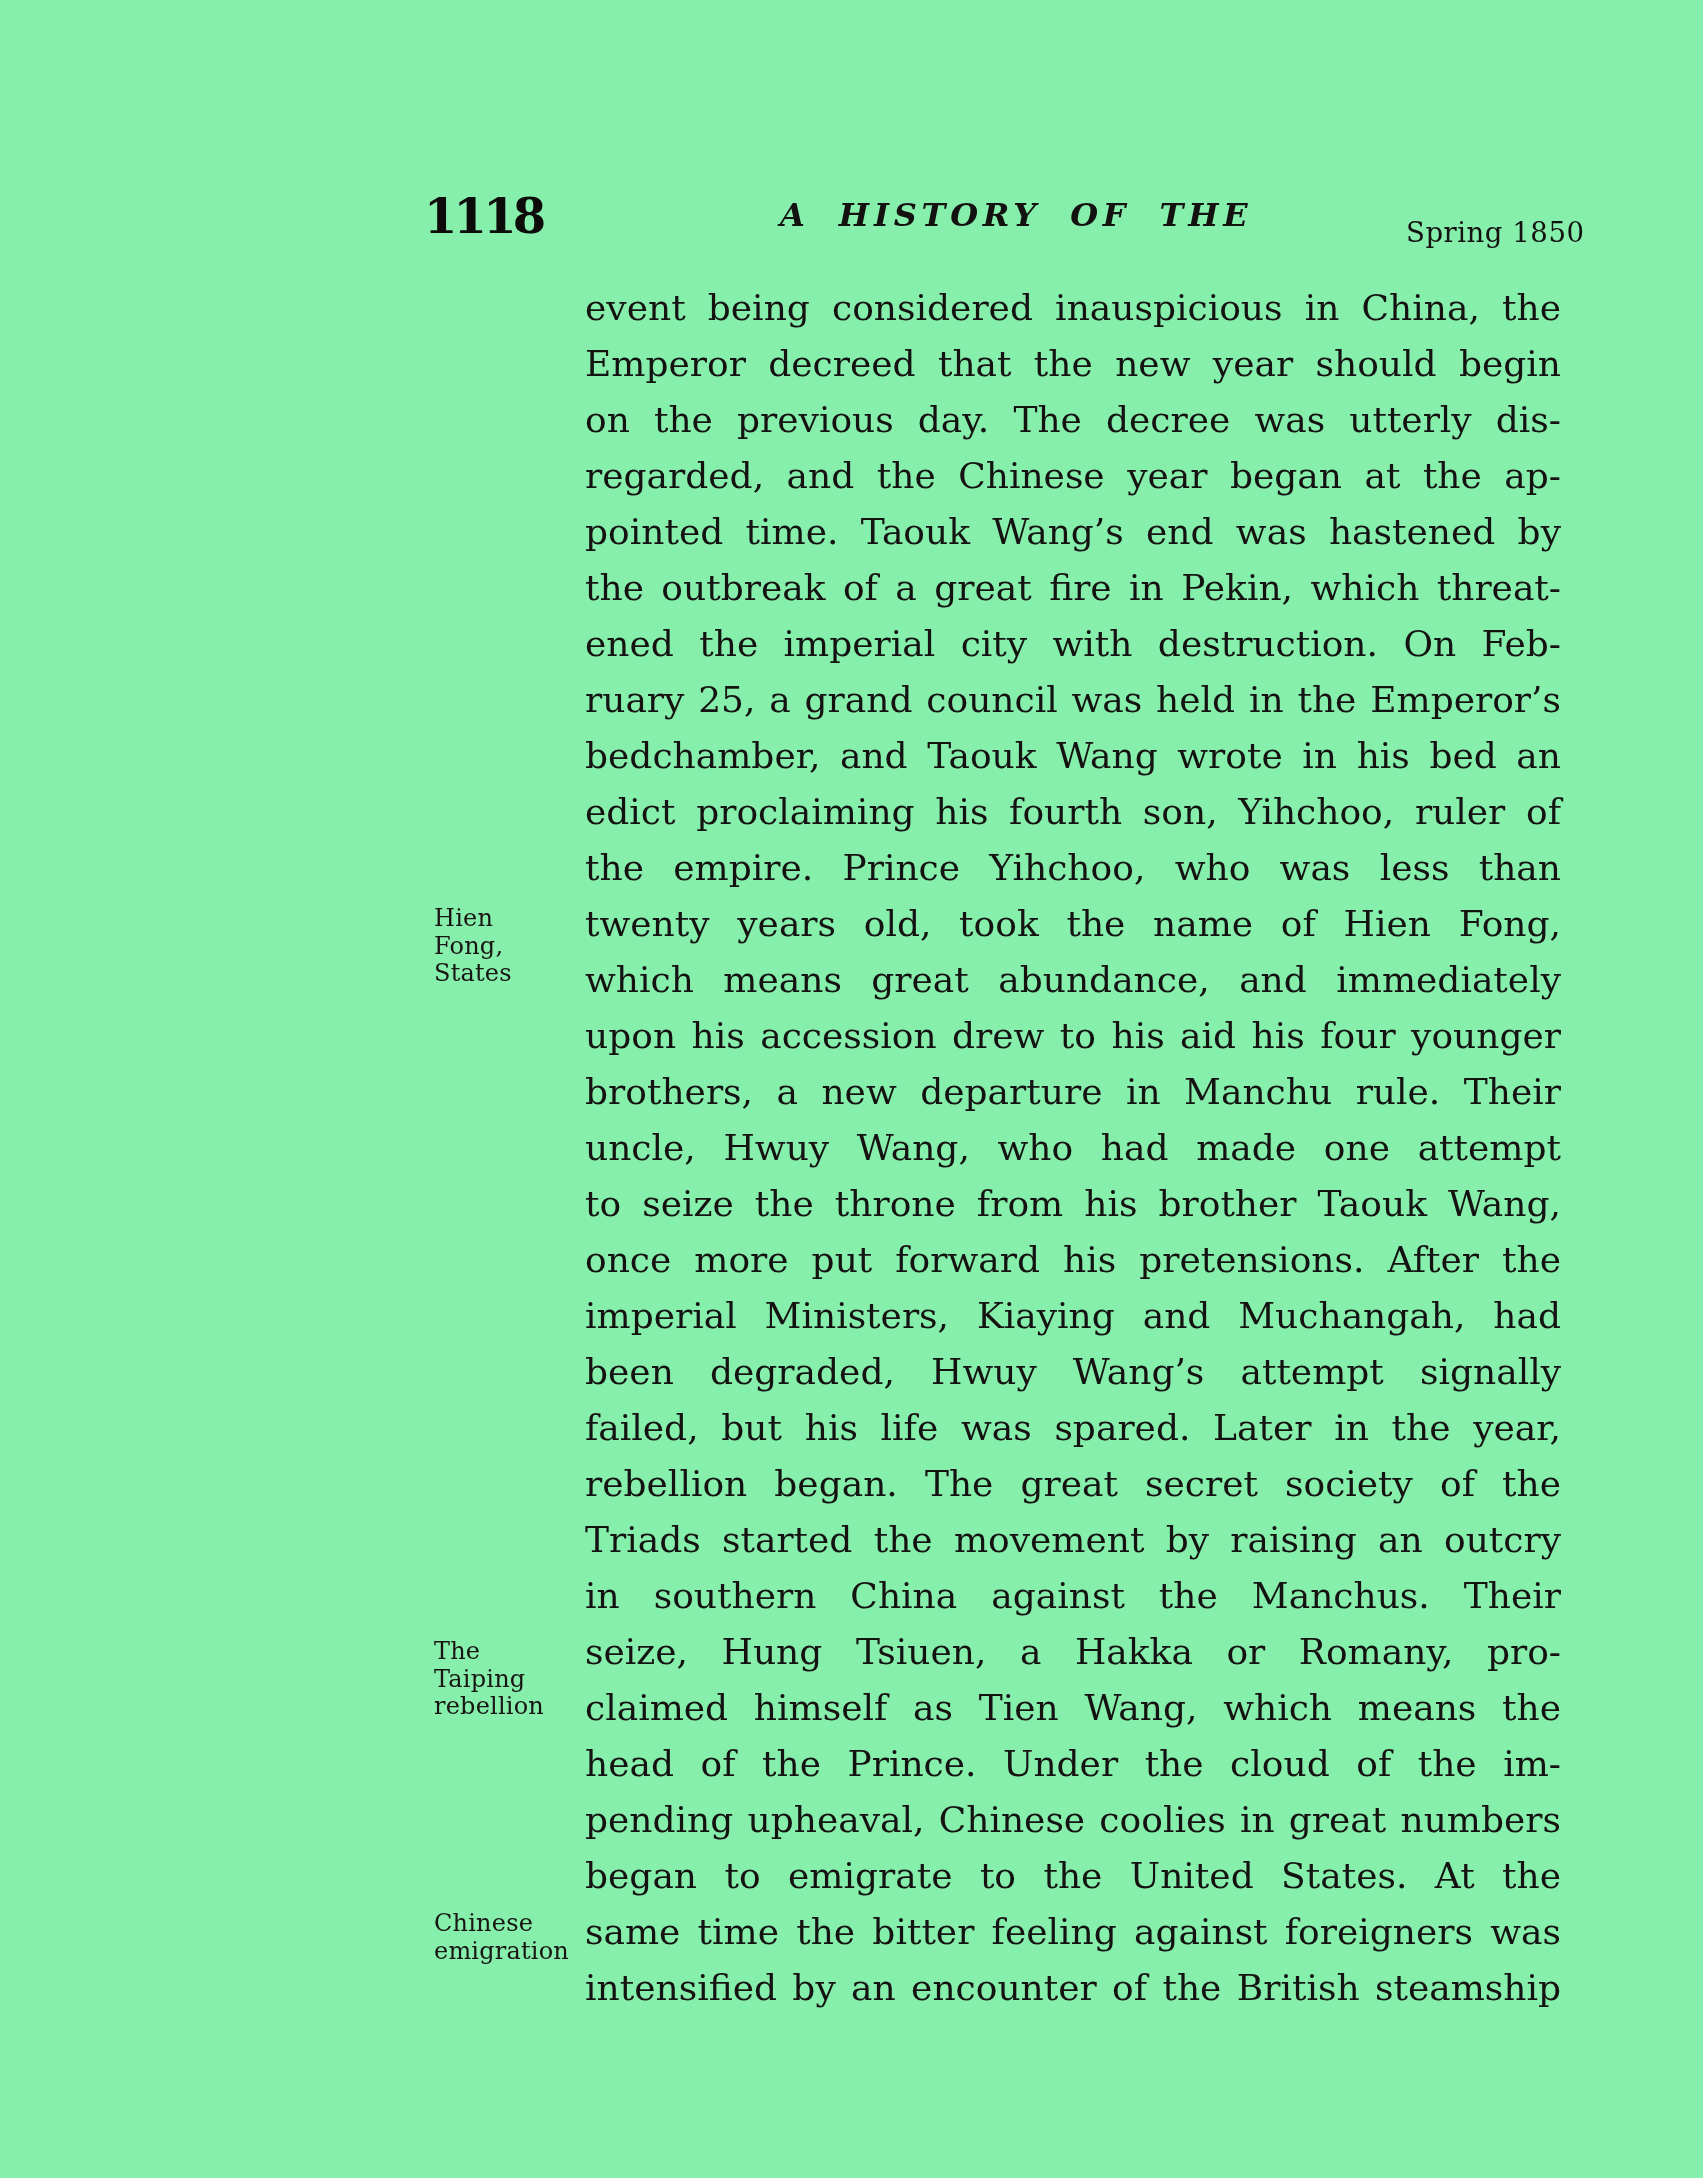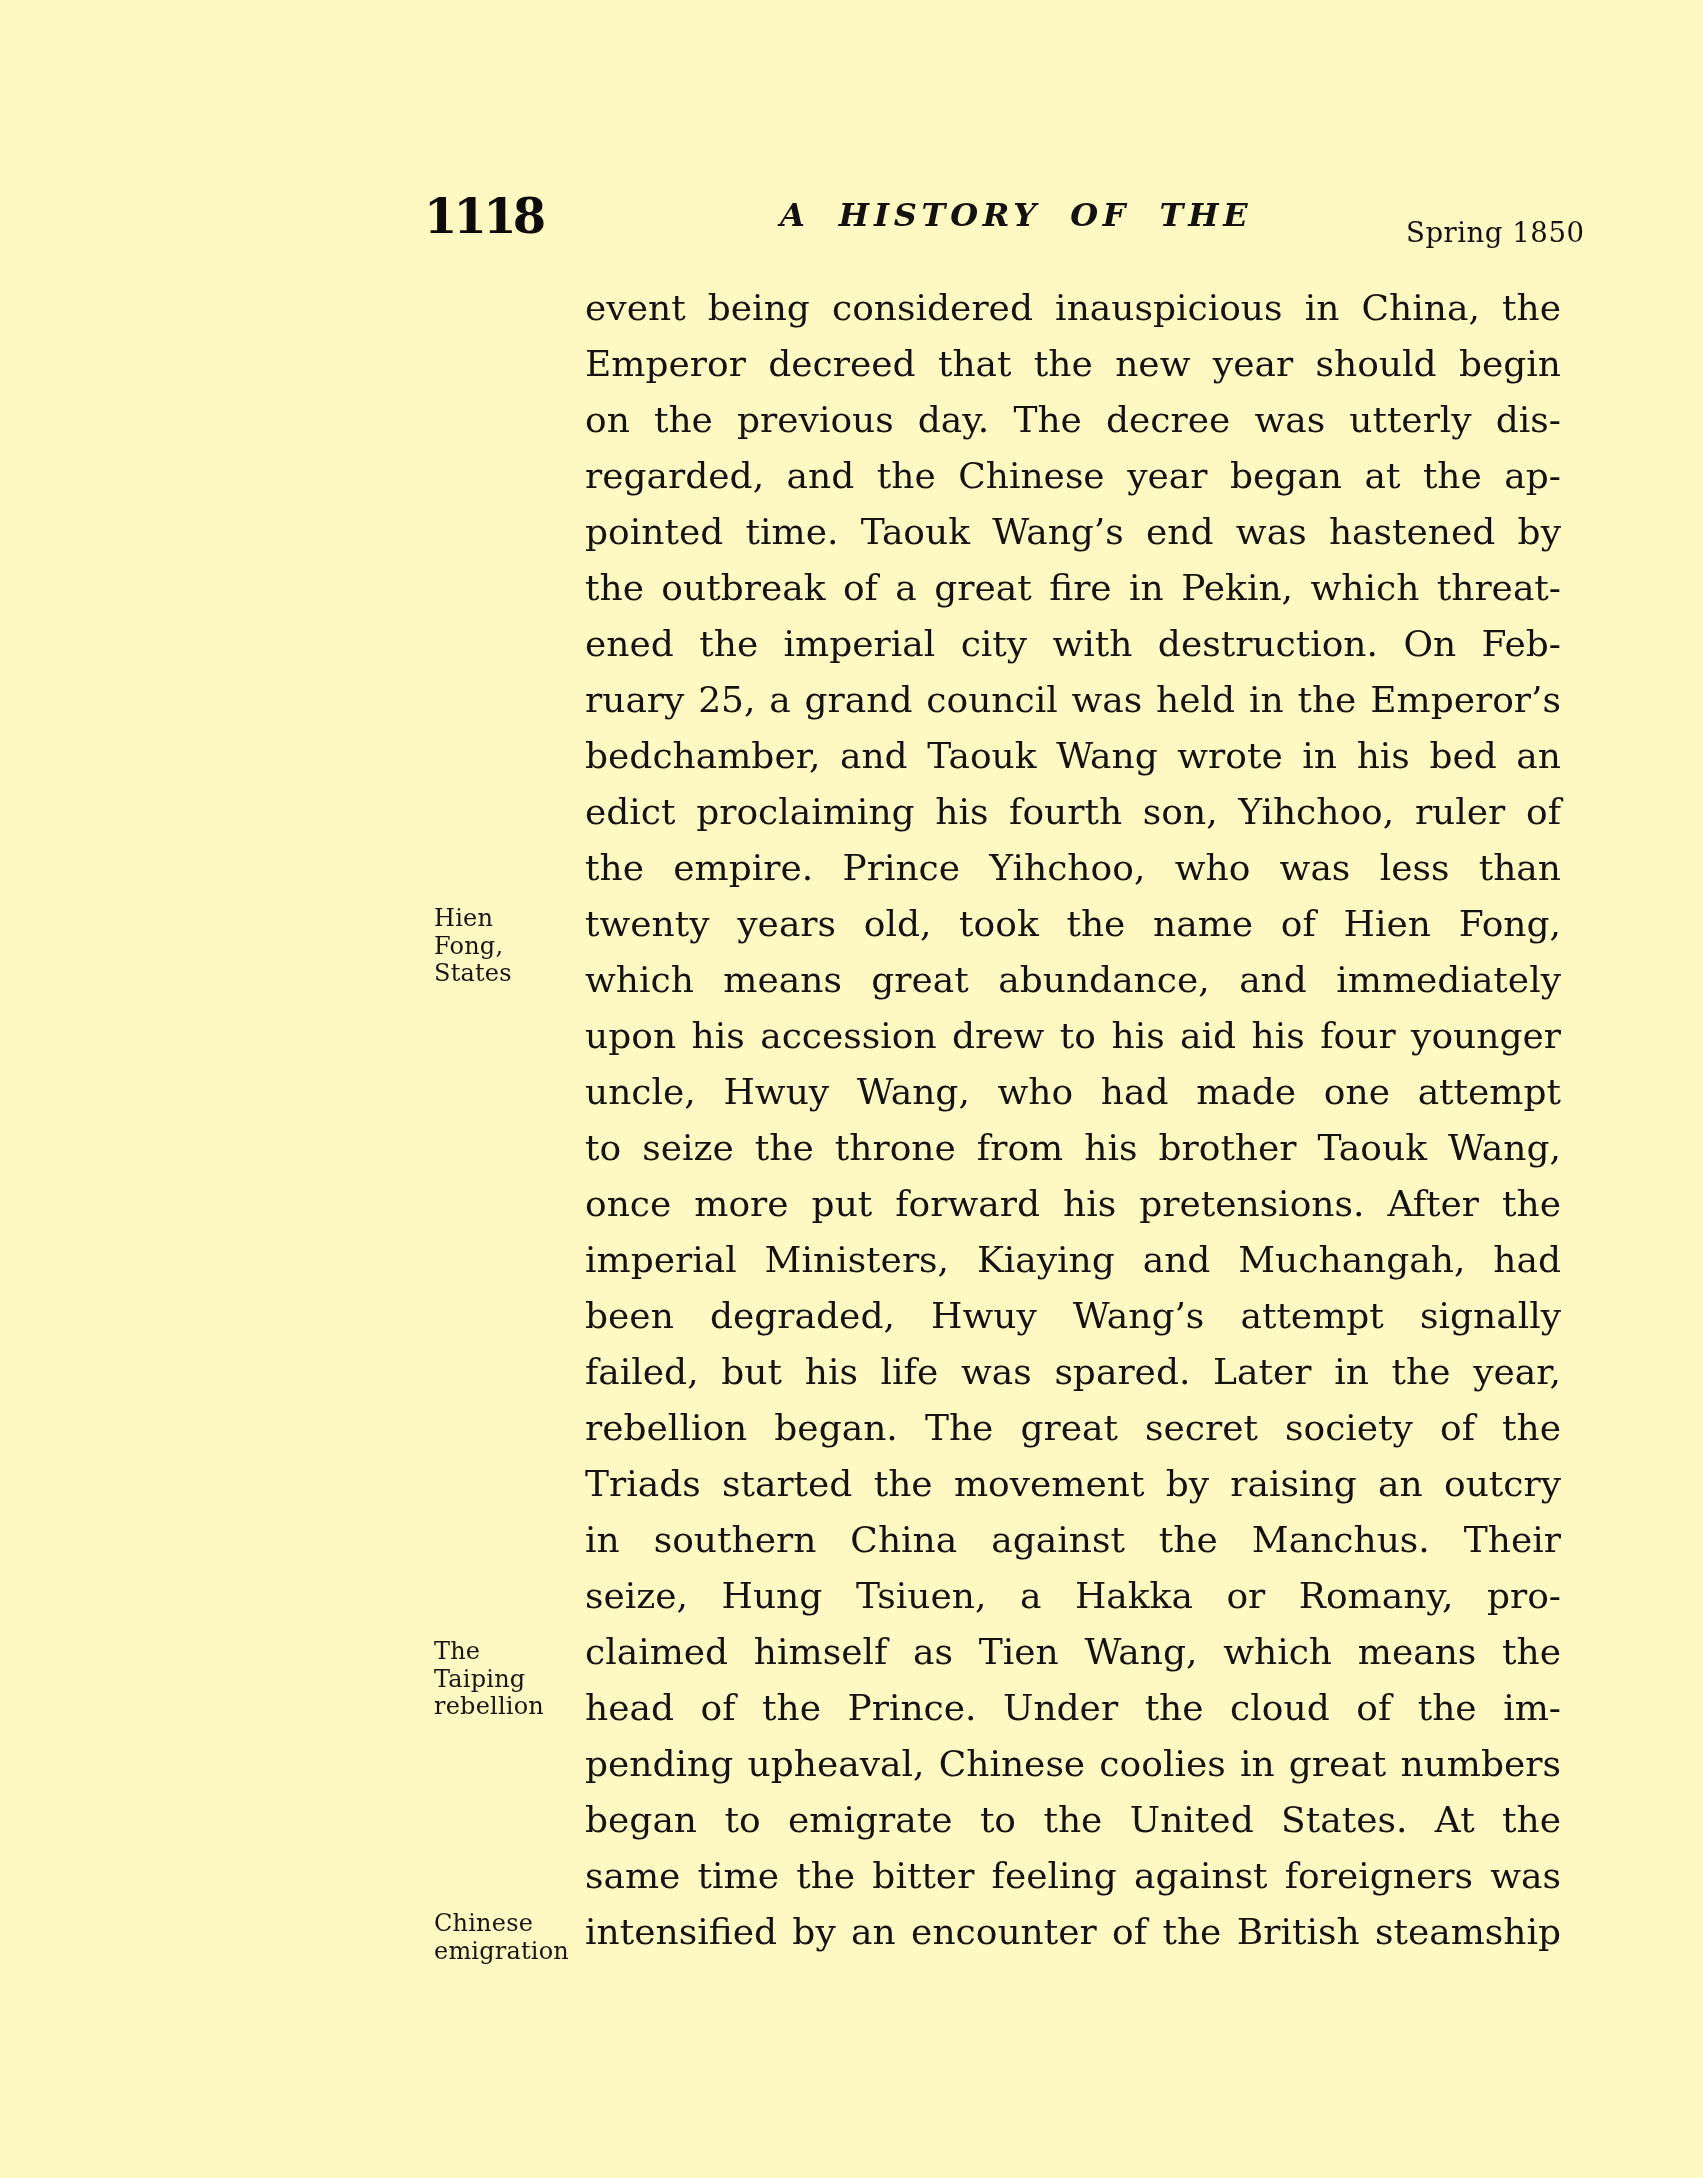--- a/index.html
+++ b/index.html
@@ -4,21 +4,21 @@
 <style>
   html, body {
     margin: 0;
     padding: 0;
     background: #ffffff;
   }
   .page {
     position: relative;
     width: 1703px;
     height: 2179px;
-    background: #fef9c3;
+    background: #86efac;
     color: #141210;
     font-family: "DejaVu Serif", "Liberation Serif", serif;
     overflow: hidden;
   }
 
   
   .page-number {
     position: absolute;
     left: 424px;
     top: 188px;
@@ -120,20 +120,21 @@
       <div class="body-line">pointed time. Taouk Wang’s end was hastened by</div>
       <div class="body-line">the outbreak of a great fire in Pekin, which threat-</div>
       <div class="body-line">ened the imperial city with destruction. On Feb-</div>
       <div class="body-line">ruary 25, a grand council was held in the Emperor’s</div>
       <div class="body-line">bedchamber, and Taouk Wang wrote in his bed an</div>
       <div class="body-line">edict proclaiming his fourth son, Yihchoo, ruler of</div>
       <div class="body-line">the empire. Prince Yihchoo, who was less than</div>
       <div class="body-line">twenty years old, took the name of Hien Fong,</div>
       <div class="body-line">which means great abundance, and immediately</div>
       <div class="body-line">upon his accession drew to his aid his four younger</div>
+      <div class="body-line">brothers, a new departure in Manchu rule. Their</div>
       <div class="body-line">uncle, Hwuy Wang, who had made one attempt</div>
       <div class="body-line">to seize the throne from his brother Taouk Wang,</div>
       <div class="body-line">once more put forward his pretensions. After the</div>
       <div class="body-line">imperial Ministers, Kiaying and Muchangah, had</div>
       <div class="body-line">been degraded, Hwuy Wang’s attempt signally</div>
       <div class="body-line">failed, but his life was spared. Later in the year,</div>
       <div class="body-line">rebellion began. The great secret society of the</div>
       <div class="body-line">Triads started the movement by raising an outcry</div>
       <div class="body-line">in southern China against the Manchus. Their</div>
       <div class="body-line">seize, Hung Tsiuen, a Hakka or Romany, pro-</div>

